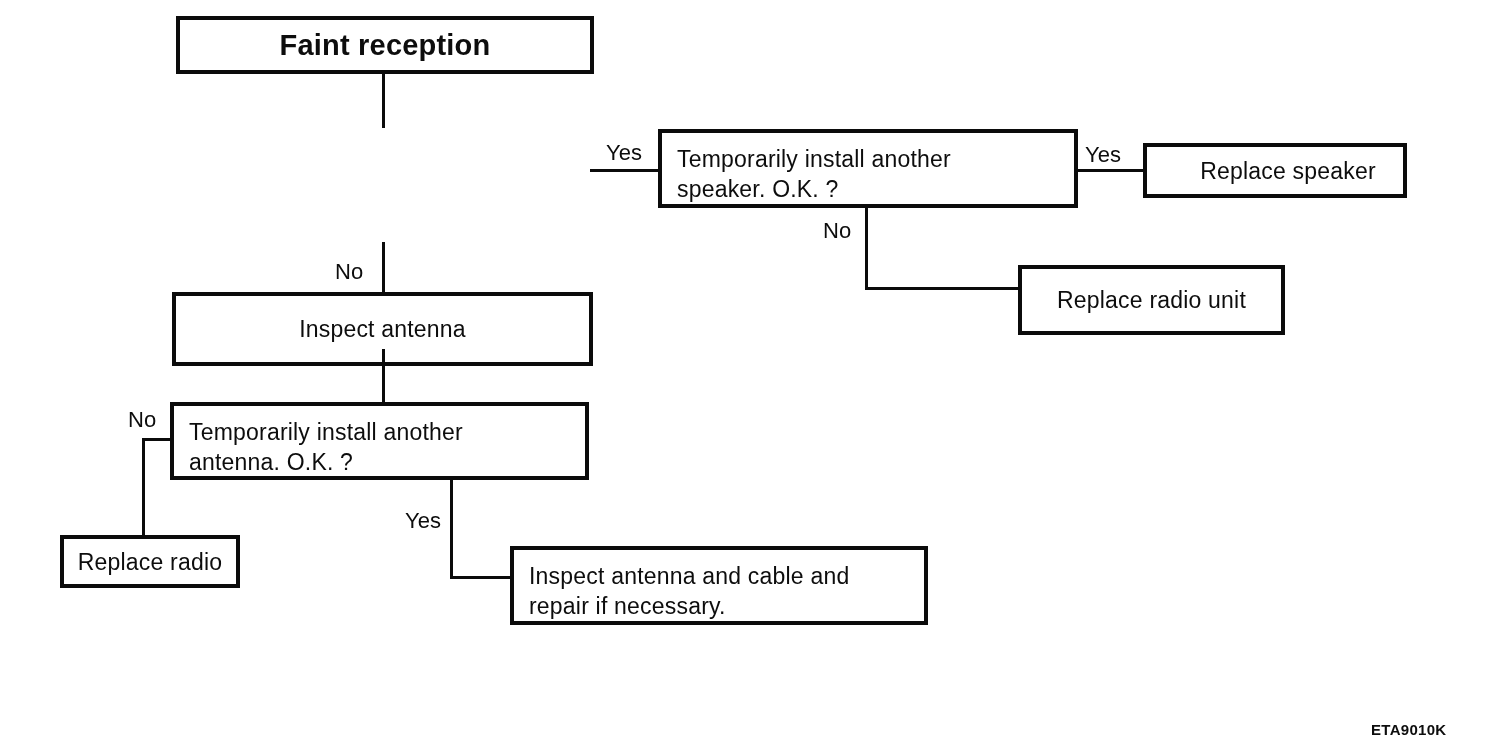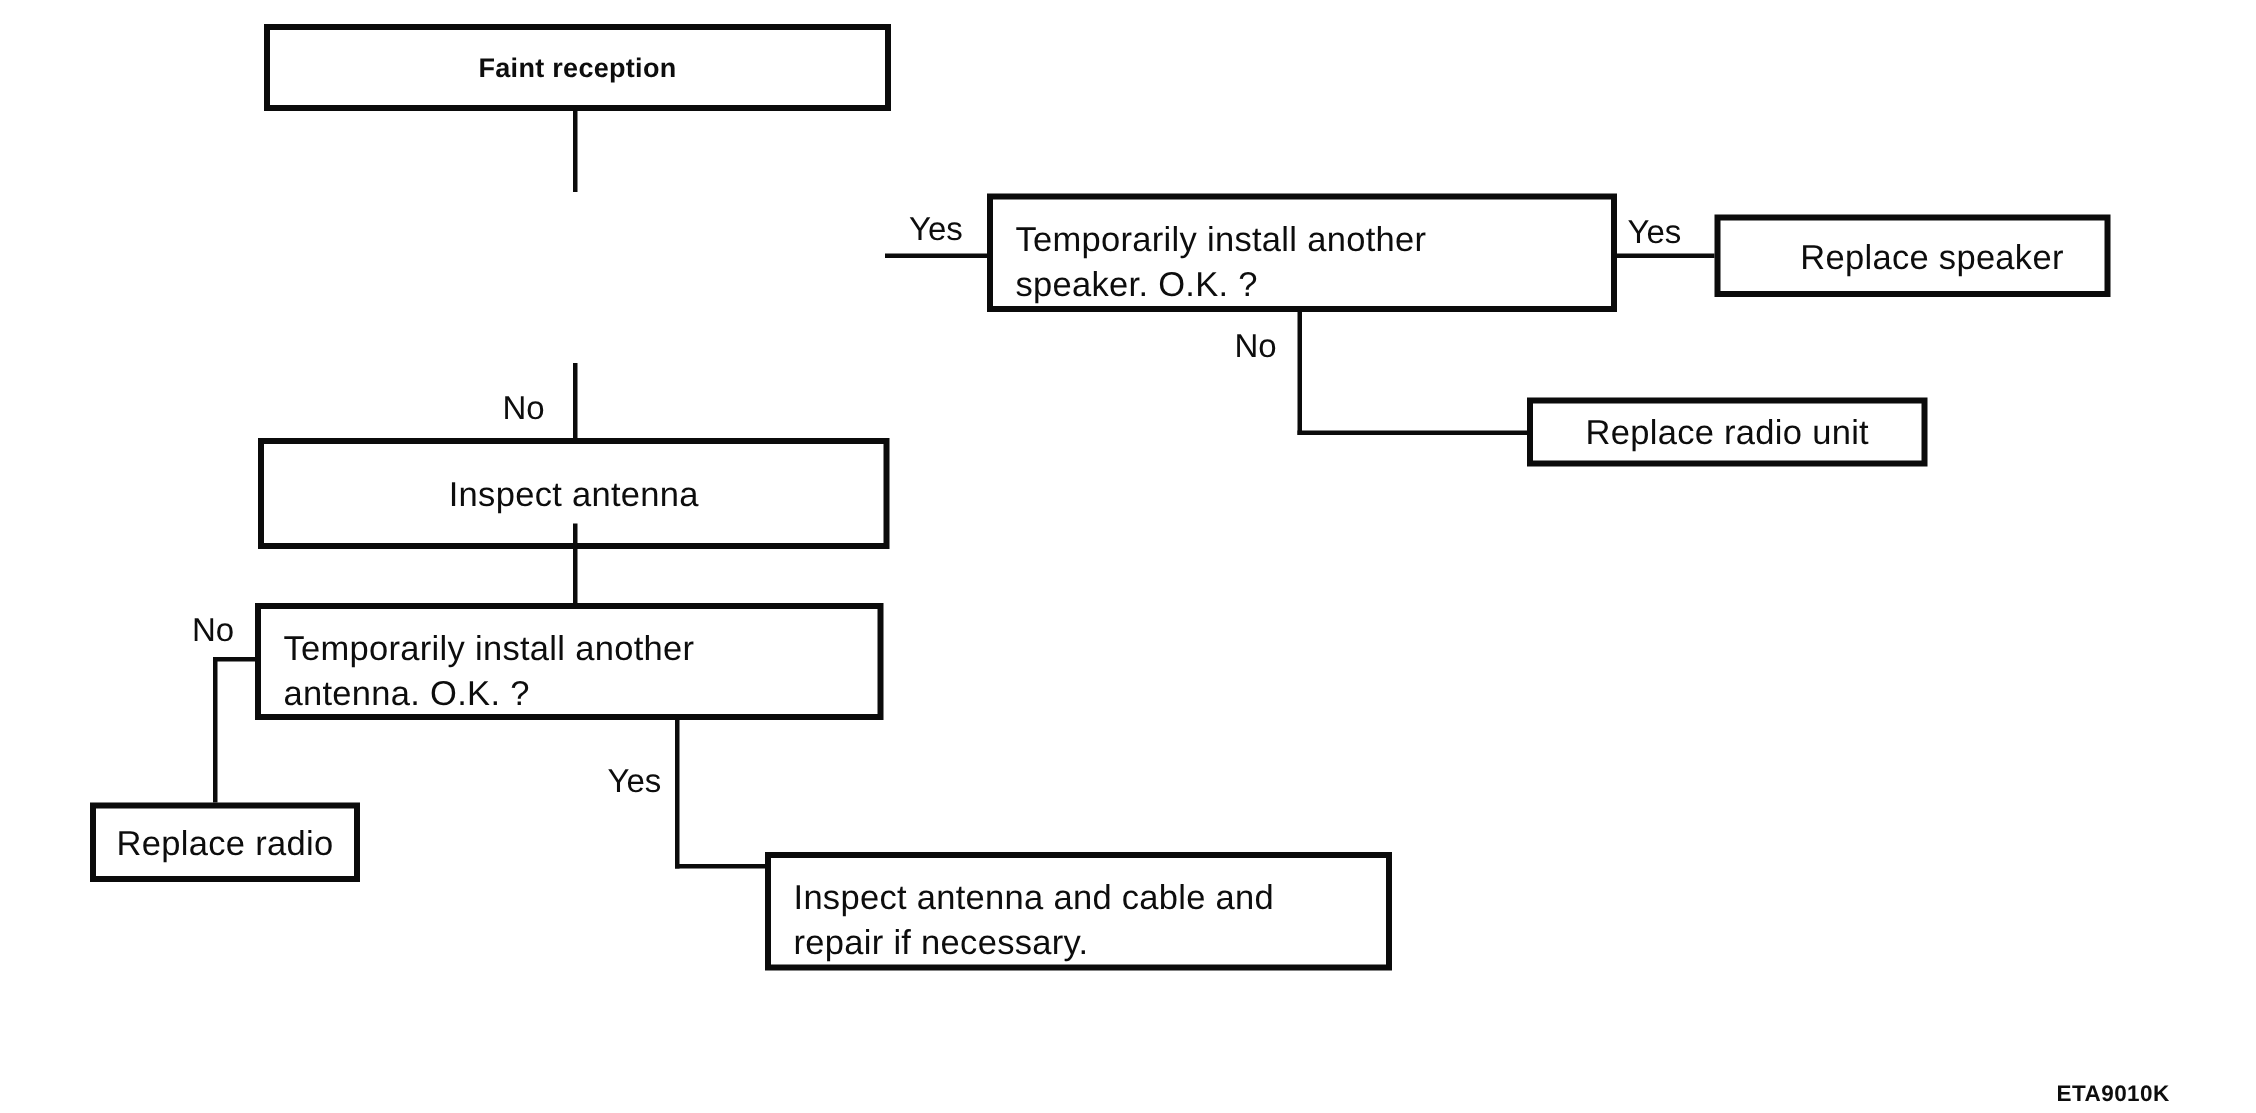--- a/index.html
+++ b/index.html
@@ -30,21 +30,21 @@
     display: flex;
     align-items: center;
     justify-content: center;
     text-align: center;
   }
   .node.leftpad {
     padding: 11px 10px 0 15px;
   }
   .node.title {
     font-weight: 700;
-    font-size: 18px;
+    font-size: 29px;
   }
   .edge {
     position: absolute;
     background: #0b0b0b;
   }
   .lbl {
     position: absolute;
     font-size: 22px;
     line-height: 24px;
     white-space: nowrap;
@@ -65,30 +65,30 @@
 <div id="canvas">
 
   <div class="node center title" style="left:176px; top:16px; width:418px; height:58px;">Faint reception</div>
 
 
   <div class="node leftpad" style="left:658px; top:129px; width:420px; height:79px;">Temporarily install another
 speaker. O.K. ?</div>
 
   <div class="node center" style="left:1143px; top:143px; width:264px; height:55px;padding-left:26px;">Replace speaker</div>
 
-  <div class="node center" style="left:1018px; top:265px; width:267px; height:46px;">Replace radio unit</div>
+  <div class="node center" style="left:1018px; top:265px; width:267px; height:70px;">Replace radio unit</div>
 
   <div class="node center" style="left:172px; top:292px; width:421px; height:74px;">Inspect antenna</div>
 
   <div class="node leftpad" style="left:170px; top:402px; width:419px; height:78px;">Temporarily install another
 antenna. O.K. ?</div>
 
   <div class="node center" style="left:60px; top:535px; width:180px; height:53px;">Replace radio</div>
 
-  <div class="node leftpad" style="left:510px; top:568px; width:418px; height:79px;">Inspect antenna and cable and
+  <div class="node leftpad" style="left:510px; top:546px; width:418px; height:79px;">Inspect antenna and cable and
 repair if necessary.</div>
 
   <div class="edge" style="left:382px; top:74px; width:3px; height:54px;"></div>
 
   <div class="edge" style="left:590px; top:169px; width:68px; height:3px;"></div>
 
   <div class="edge" style="left:1077px; top:169px; width:66px; height:3px;"></div>
 
   <div class="edge" style="left:865px; top:207px; width:3px; height:83px;"></div>
   <div class="edge" style="left:865px; top:287px; width:153px; height:3px;"></div>

